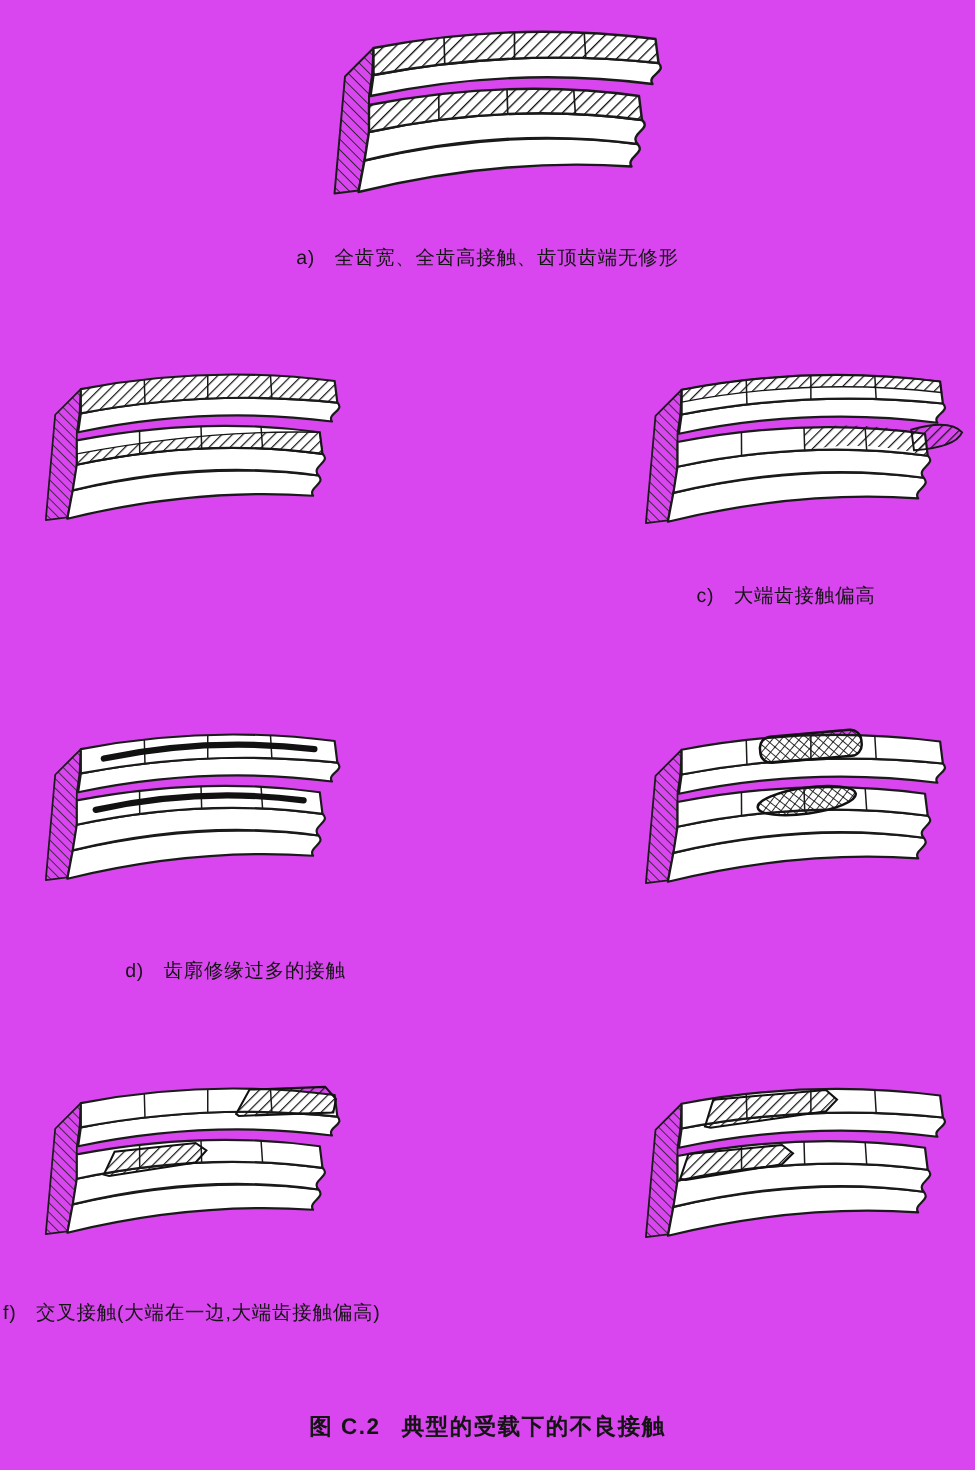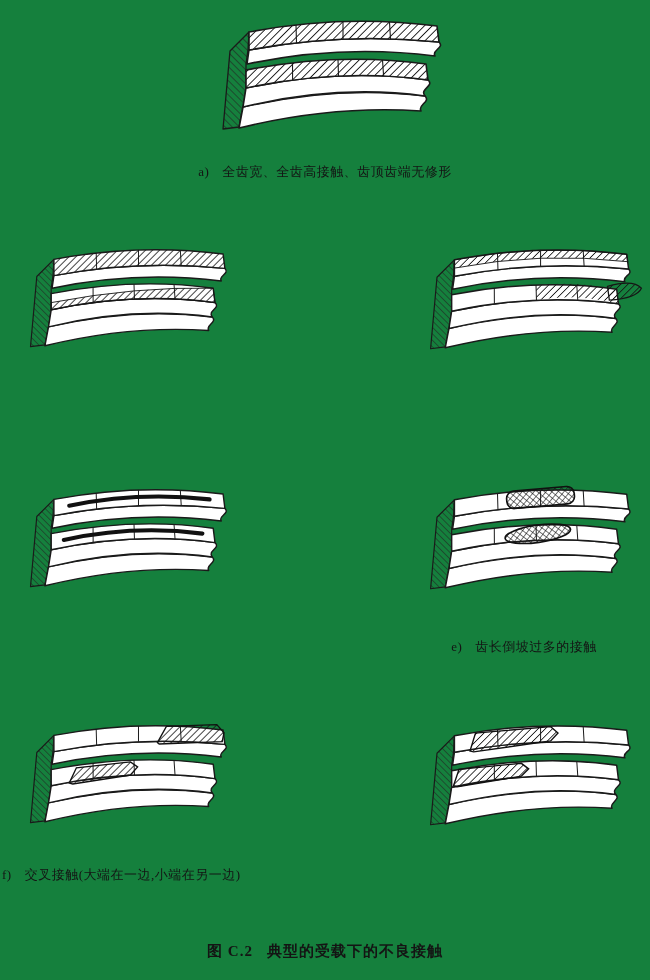--- a/index.html
+++ b/index.html
@@ -1,21 +1,21 @@
 <!DOCTYPE html>
 <html><head>
 <meta charset="utf-8">
 <style>
   html,body { margin:0; padding:0; }
   .page {
     position: relative;
     width: 650px;
     height: 980px;
-    background: #15803d;
-    font-family: Liberation Serif, serif;
+    background: #d946ef;
+    font-family: Liberation Sans, sans-serif;
     color: #141414;
     overflow: hidden;
   }
   .panel { position: absolute; }
   .panel svg { display: block; width: 100%; height: auto; }
   .caption {
     position: absolute;
     font-size: 13px;
     letter-spacing: 0.5px;
     white-space: nowrap;
@@ -89,59 +89,62 @@
   <div class="panel" style="left:426px; top:236px; width:220px;">
     <svg viewBox="0 0 240 152">
       <use href="#gbase"></use>
       <g>
         <path d="M31,26 Q125,8 219,20 L220,28 Q125,17 31,35 Z" fill="url(#ph)" stroke="#161616" stroke-width="1"></path>
         <path d="M120,53.5 Q165,49 208,58 L210,74 Q165,62 120.5,70 Z" fill="url(#ph)" stroke="none"></path>
         <path d="M198,55 Q226,47 235,57 Q230,68 200,70 Z" fill="url(#ph)" stroke="#161616" stroke-width="1.4"></path>
       </g>
     </svg>
   </div>
+  <div class="caption cap-center" style="top:388px; left:400px; width:248px;">
+    <span class="lbl">c)</span><span>大端齿接触偏高</span>
+  </div>
 
   <div class="panel" style="left:26px; top:476px; width:216px;">
     <svg viewBox="0 0 240 152">
       <use href="#gbase"></use>
       <g fill="none" stroke="#111" stroke-linecap="round">
         <path d="M48,33 Q125,17 204,26" stroke-width="4.6"></path>
         <path d="M42,71 Q120,54 196,64" stroke-width="4.6"></path>
       </g>
     </svg>
+  </div>
+  <div class="caption cap-center" style="top:638px; left:12px; width:290px;">
+    <span class="lbl">d)</span><span>齿廓修缘过多的接触</span>
   </div>
 
   <div class="panel" style="left:426px; top:476px; width:220px;">
     <svg viewBox="0 0 240 152">
       <use href="#gbase"></use>
       <g>
         <g transform="rotate(-5 125 24)">
             <rect x="88" y="14" width="74" height="19" rx="8" fill="url(#xh)" stroke="#111" stroke-width="1.8"></rect>
           </g>
         <g transform="rotate(-8 122 63)">
             <ellipse cx="122" cy="63" rx="36" ry="9.5" fill="url(#xh)" stroke="#111" stroke-width="1.8"></ellipse>
           </g>
       </g>
     </svg>
   </div>
-  <div class="caption cap-center" style="top:638px; left:400px; width:248px;">
-    <span class="lbl">e)</span><span>齿长倒坡过多的接触</span>
-  </div>
 
   <div class="panel" style="left:26px; top:712px; width:216px;">
     <svg viewBox="0 0 240 152">
       <use href="#gbase"></use>
       <g>
         <path d="M146,34 L156,16 L212,14 L220,23 L218,33 L148,35.5 Z" fill="url(#ph)" stroke="#111" stroke-width="1.5"></path>
         <path d="M48,79 L56,62 L116,55.5 L124,61 L116,70 L52,80 Z" fill="url(#ph)" stroke="#111" stroke-width="1.5"></path>
       </g>
     </svg>
   </div>
   <div class="caption" style="top:866px; left:2px; width:330px;">
-    <span class="lbl">f)</span><span>交叉接触(大端在一边,小端在另一边)</span>
+    <span class="lbl">f)</span><span>交叉接触(大端在一边,大端齿接触偏高)</span>
   </div>
 
   <div class="panel" style="left:426px; top:712px; width:220px;">
     <svg viewBox="0 0 240 152">
       <use href="#gbase"></use>
       <g>
         <path d="M48,42.5 L54,23 L136,16 L144,23 L136,31.5 L52,43.5 Z" fill="url(#ph)" stroke="#111" stroke-width="1.5"></path>
         <path d="M30,80.5 L36,62.5 L104,56 L112,62 L104,70 L34,81.5 Z" fill="url(#ph)" stroke="#111" stroke-width="1.5"></path>
       </g>
     </svg>

